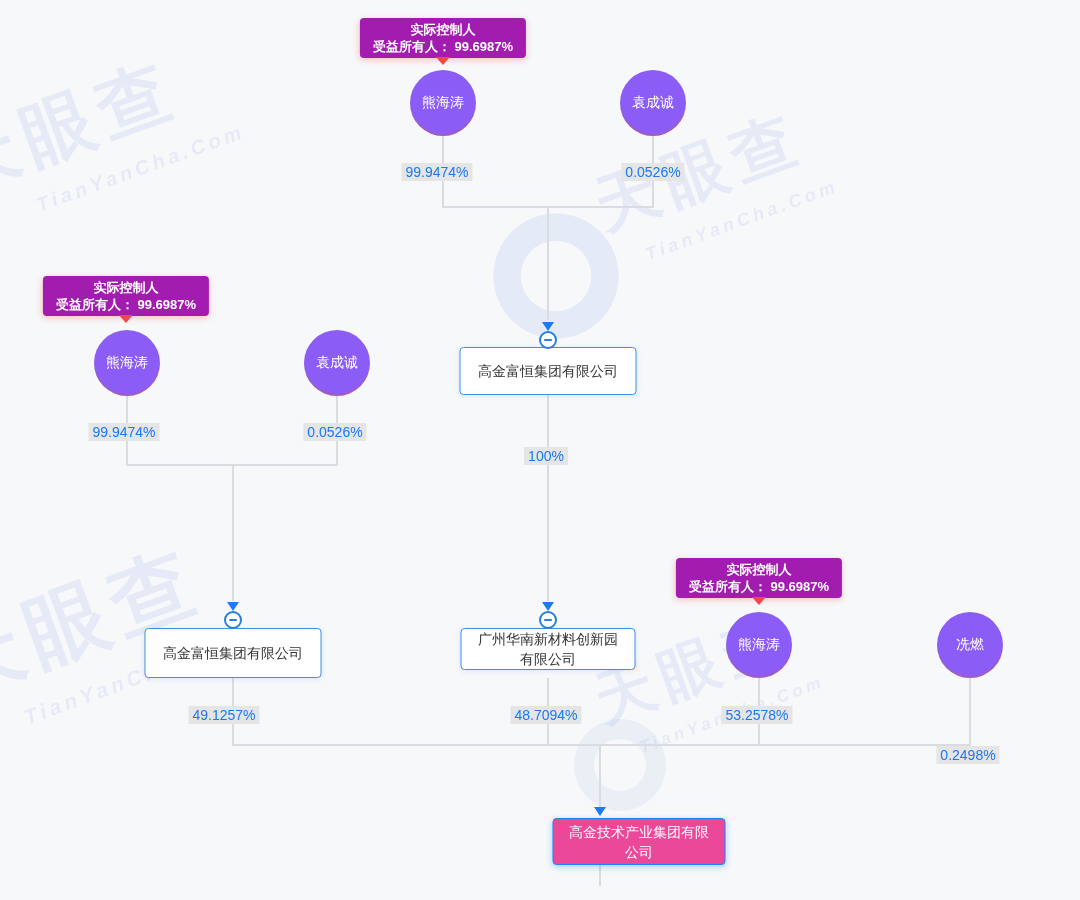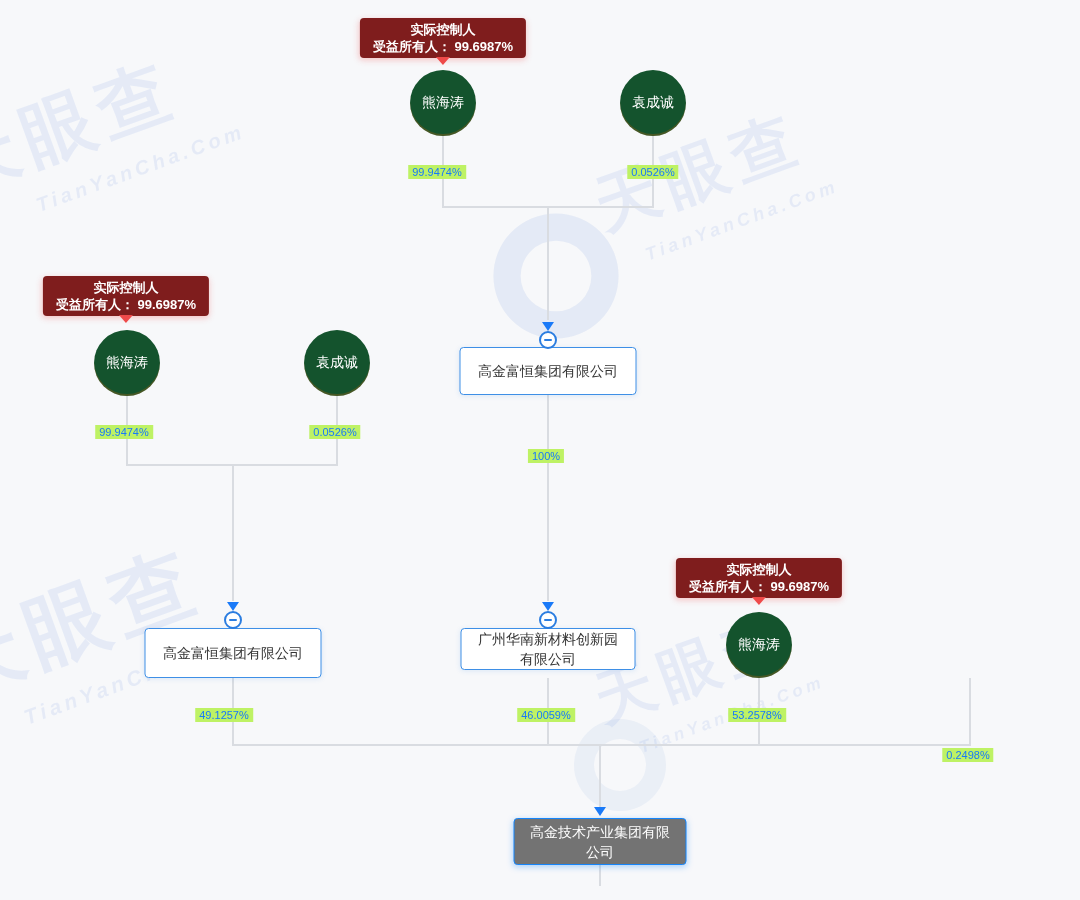--- a/index.html
+++ b/index.html
@@ -32,46 +32,46 @@
            border-left:6px solid transparent; border-right:6px solid transparent;
            border-top:9px solid #1a7af8; }
 
   
   .collapse { position:absolute; width:18px; height:18px; border:2px solid #2b7de0;
               border-radius:50%; background:#fff; transform:translate(-50%,-50%);
               display:flex; align-items:center; justify-content:center; cursor:pointer; z-index:3; }
   .collapse .dash { width:8px; height:2px; background:#2b7de0; border-radius:1px; }
 
   
-  .badge { position:absolute; transform:translateX(-50%); background:#7f1d1d; color:#fff;
+  .badge { position:absolute; transform:translateX(-50%); background:#a21caf; color:#fff;
            border-radius:4px; padding:3px 13px; text-align:center; font-size:13px;
            line-height:17px; font-weight:700; white-space:nowrap; z-index:4;
            box-shadow:0 2px 6px rgba(238,74,74,.3); }
   .badge .pointer { position:absolute; left:50%; bottom:-7px; transform:translateX(-50%);
            width:0; height:0; border-left:7px solid transparent; border-right:7px solid transparent;
            border-top:8px solid #ee4a4a; }
 
   
   .person { position:absolute; width:66px; height:66px; border-radius:50%;
-            background:#14532d; color:#fff; font-size:14px; cursor:pointer; z-index:2;
+            background:#8b5cf6; color:#fff; font-size:14px; cursor:pointer; z-index:2;
             display:flex; align-items:center; justify-content:center;
             transform:translate(-50%,-50%); box-shadow:inset 0 -2px 0 rgba(220,100,10,.25); }
 
   
   .company { position:absolute; transform:translateX(-50%); background:#fff;
              border:1px solid #3e8fe6; border-radius:4px; color:#333; font-size:14px;
              line-height:20px; display:flex; align-items:center; justify-content:center;
              text-align:center; padding:4px 10px; cursor:pointer; z-index:2;
              box-shadow:0 1px 5px rgba(62,143,230,.15); }
-  .company.root { background:#737373; border-color:#1585fa; color:#fff;
-                  box-shadow:0 2px 6px rgba(21,133,250,.35); }
+  .company.root { background:#ec4899; border-color:#1585fa; color:#fff;
+                  box-shadow:0 2px 6px rgba(21,133,250,.35);margin-left:39px; }
 
   
   .pct { position:absolute; transform:translate(-50%,-50%); color:#1779fb;
-         font-size:11px; background:#bef264; padding:1px 4px; white-space:nowrap; z-index:2; }
+         font-size:14px; background:#e5e5e5; padding:1px 4px; white-space:nowrap; z-index:2; }
 </style>
 </head>
 <body>
 
 <div class="canvas">
 
   <div class="wm wm1">
     <span class="wm-brand">天眼查</span>
     <span class="wm-domain">TianYanCha.Com</span>
   </div>
@@ -152,37 +152,40 @@
   </div>
   <div class="person" style="left:127px;top:363px">
     <span>熊海涛</span>
   </div>
   <div class="person" style="left:337px;top:363px">
     <span>袁成诚</span>
   </div>
   <div class="person" style="left:759px;top:645px">
     <span>熊海涛</span>
   </div>
+  <div class="person" style="left:970px;top:645px">
+    <span>冼燃</span>
+  </div>
 
   <div class="company" style="left:548px;top:347px;width:177px;height:48px">
     <span>高金富恒集团有限公司</span>
   </div>
   <div class="company" style="left:233px;top:628px;width:177px;height:50px">
     <span>高金富恒集团有限公司</span>
   </div>
   <div class="company" style="left:548px;top:628px;width:175px;height:42px">
     <span>广州华南新材料创新园有限公司</span>
   </div>
   <div class="company root" style="left:600px;top:818px;width:173px;height:47px">
     <span>高金技术产业集团有限公司</span>
   </div>
 
   <div class="pct" style="left:437px;top:172px">99.9474%</div>
   <div class="pct" style="left:653px;top:172px">0.0526%</div>
   <div class="pct" style="left:124px;top:432px">99.9474%</div>
   <div class="pct" style="left:335px;top:432px">0.0526%</div>
   <div class="pct" style="left:546px;top:456px">100%</div>
   <div class="pct" style="left:224px;top:715px">49.1257%</div>
-  <div class="pct" style="left:546px;top:715px">46.0059%</div>
+  <div class="pct" style="left:546px;top:715px">48.7094%</div>
   <div class="pct" style="left:757px;top:715px">53.2578%</div>
   <div class="pct" style="left:968px;top:755px">0.2498%</div>
 
 </div>
 
 </body></html>

